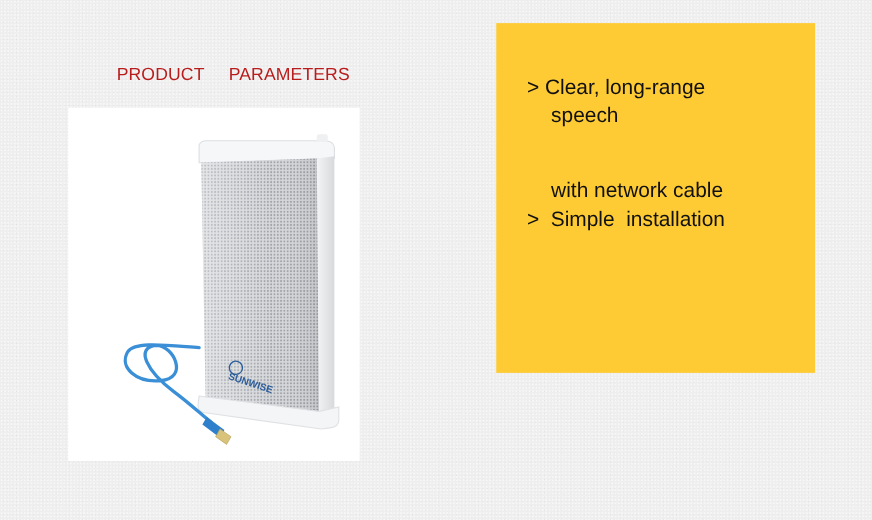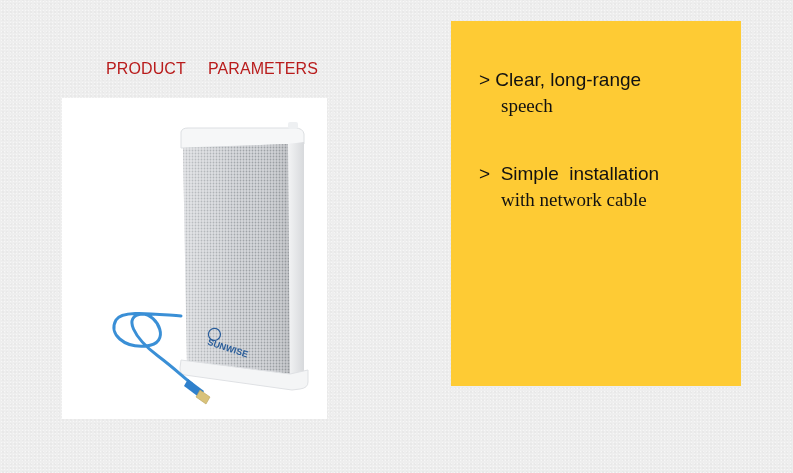--- a/index.html
+++ b/index.html
@@ -41,34 +41,34 @@
       background: #ffffff;
       overflow: hidden;
     }
     .photo svg { display: block; }
 
     .panel {
       position: absolute;
       left: 451px;
       top: 21px;
       width: 290px;
-      height: 365px;
+      height: 318px;
       background: #fecb34;
       clip-path: polygon(0 0, 100% 0, 100% 402px, 253px 100%, 0 100%);
     }
     .feature {
       position: absolute;
       left: 28px;
       color: #111111;
       font-family: "Liberation Sans", "DejaVu Sans", sans-serif;
       font-size: 19px;
       line-height: 26px;
     }
     .feature .line { display: block; white-space: pre; }
-    .feature .indent { padding-left: 22px; font-family: Liberation Serif, serif; }
+    .feature .indent { padding-left: 22px; }
     .f1 { top: 46px; }
     .f2 { top: 140px; }
     .f3 { top: 290px; }
   </style>
 </head>
 <body>
 
 <div class="title">
   <span>PRODUCT</span><span class="word2">PARAMETERS</span>
 </div>
@@ -112,16 +112,16 @@
     <path d="M 138 292 L 148 299 L 144 306 L 134 299 Z" fill="#d9c27a" stroke="#b9a35a" stroke-width="0.6"></path>
   </svg>
 </div>
 
 <div class="panel">
   <div class="feature f1">
     <span class="line">&gt; Clear, long-range</span>
     <span class="line indent">speech</span>
   </div>
   <div class="feature f2">
+    <span class="line indent">with network cable</span>
     <span class="line">&gt;  Simple  installation</span>
-    <span class="line indent">with network cable</span>
   </div>
 </div>
 
 </body></html>

